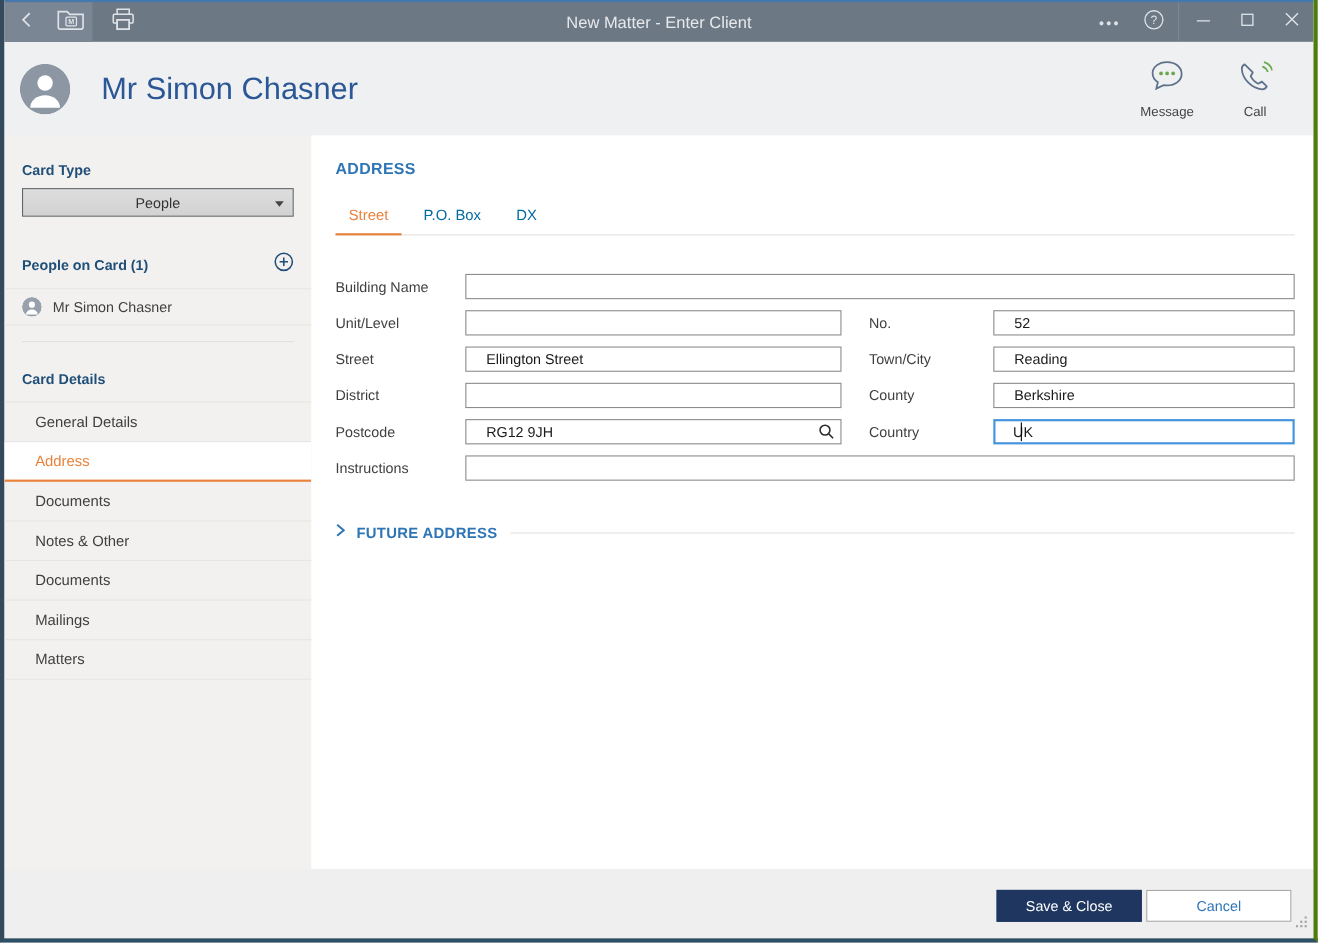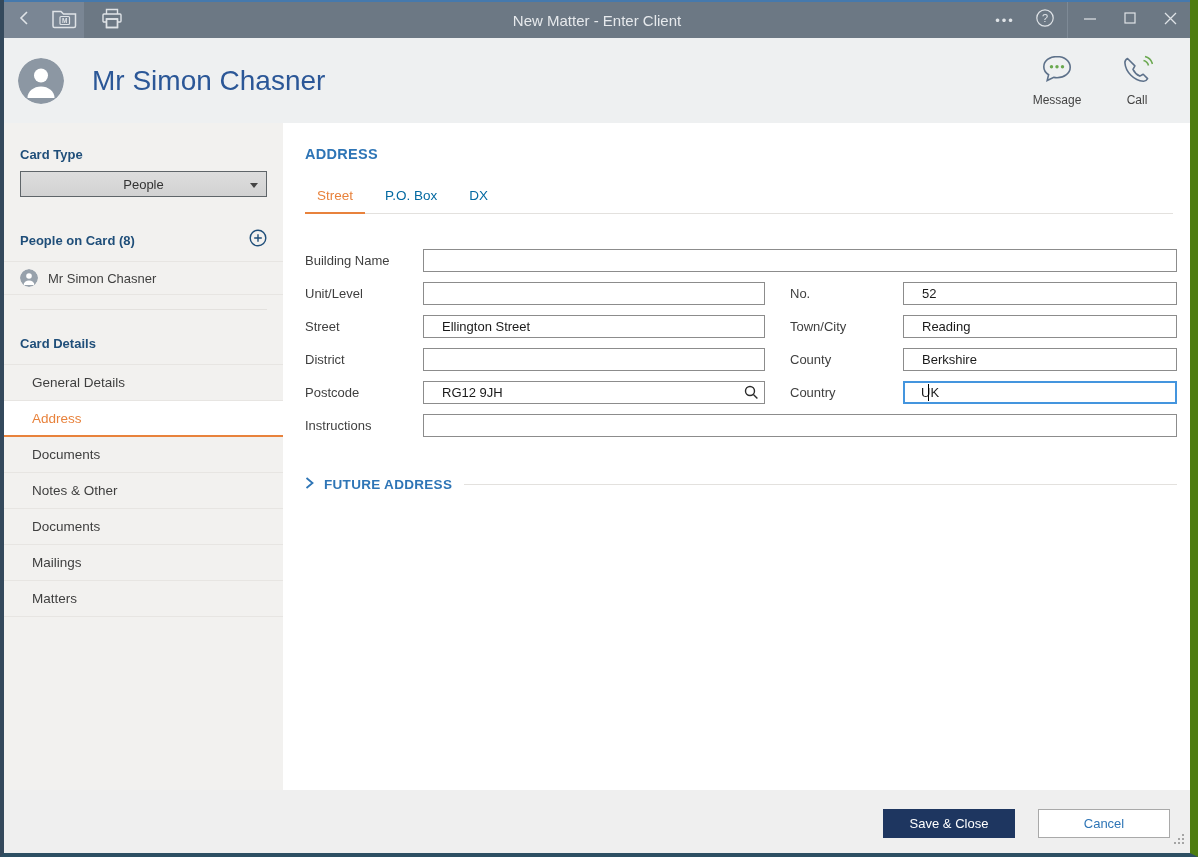--- a/index.html
+++ b/index.html
@@ -1,19 +1,19 @@
 <!DOCTYPE html>
 <html><head>
 <meta charset="utf-8">
 <style>
   * { margin:0; padding:0; box-sizing:border-box; }
   html,body { background:#c9c9c9; font-family:"Liberation Sans", sans-serif; }
   .window{
     width:1198px; height:857px; position:relative; margin:0 auto;
-    border-left:4px solid #34495c; border-right:8px solid #4d7c0f; border-bottom:4px solid #2d4f63;
+    border-left:4px solid #34495c; border-right:4px solid #4d7c0f; border-bottom:4px solid #2d4f63;
     display:flex; flex-direction:column; background:#efefef; overflow:hidden;
   }
   
   .titlebar{
     height:38px; flex:0 0 38px; background:#6c7884; border-top:2px solid #4579ad;
     display:flex; align-items:center; position:relative; color:#dfe3e7;
   }
   .tb-left-seg{ height:100%; width:80px; background:#7a8694; display:flex; align-items:center; justify-content:space-evenly; }
   .tb-btn{ width:40px; height:36px; display:flex; align-items:center; justify-content:center; cursor:default; }
   .tb-print{ margin-left:8px; }
@@ -67,21 +67,21 @@
   .pc-wrap input{ width:100%; padding-right:26px; }
   .pc-search{ position:absolute; right:6px; top:4px; cursor:default; }
   .country-wrap{ position:relative; width:274px; height:23px; }
   .country-wrap input{ width:100%; border:2px solid #4495de; padding:0 16px; }
   .caret-bar{ position:absolute; left:25px; top:3px; width:1px; height:17px; background:#000; }
   .future{ margin-top:38px; display:flex; align-items:center; width:872px; cursor:default; }
   .future .flabeltxt{ font-size:13.5px; font-weight:bold; color:#2e75b6; letter-spacing:.3px; margin:0 12px 0 10px; }
   .future .line{ flex:1; height:1px; background:#e3e1de; }
   
   .footer{ height:63px; flex:0 0 63px; background:#efefef; display:flex; justify-content:flex-end;
-    align-items:flex-start; padding:19px 20px 0 4px; gap:23px; position:relative; }
+    align-items:flex-start; padding:19px 20px 0 4px; gap:4px; position:relative; }
   .btn{ width:132px; height:29px; font-size:13px; font-family:"Liberation Sans", sans-serif; cursor:default;
     display:flex; align-items:center; justify-content:center; }
   .btn-primary{ background:#1e3660; color:#fff; border:1px solid #1e3660; }
   .btn-secondary{ background:#fff; color:#2e75b6; border:1px solid #a9a9a9; }
   .grip{ position:absolute; right:5px; bottom:4px; }
 </style>
 </head>
 <body>
 
 <div class="window">
@@ -190,21 +190,21 @@
   <div class="middle">
 
     <div class="sidebar">
       <div class="sb-label">Card Type</div>
       <div class="dropdown">
         <span>People</span>
         <span class="dd-caret"></span>
       </div>
 
       <div class="people-header">
-        <div class="sb-label">People on Card (8)</div>
+        <div class="sb-label">People on Card (1)</div>
         <span>
           <svg width="18" height="18" viewBox="0 0 18 18">
             <circle cx="9" cy="9" r="7.8" fill="none" stroke="#1f4e79" stroke-width="1.4"></circle>
             <path d="M9 5.2 v7.6 M5.2 9 h7.6" stroke="#1f4e79" stroke-width="1.4"></path>
           </svg>
         </span>
       </div>
 
       <div class="person-item">
         <span class="avatar-sm">

